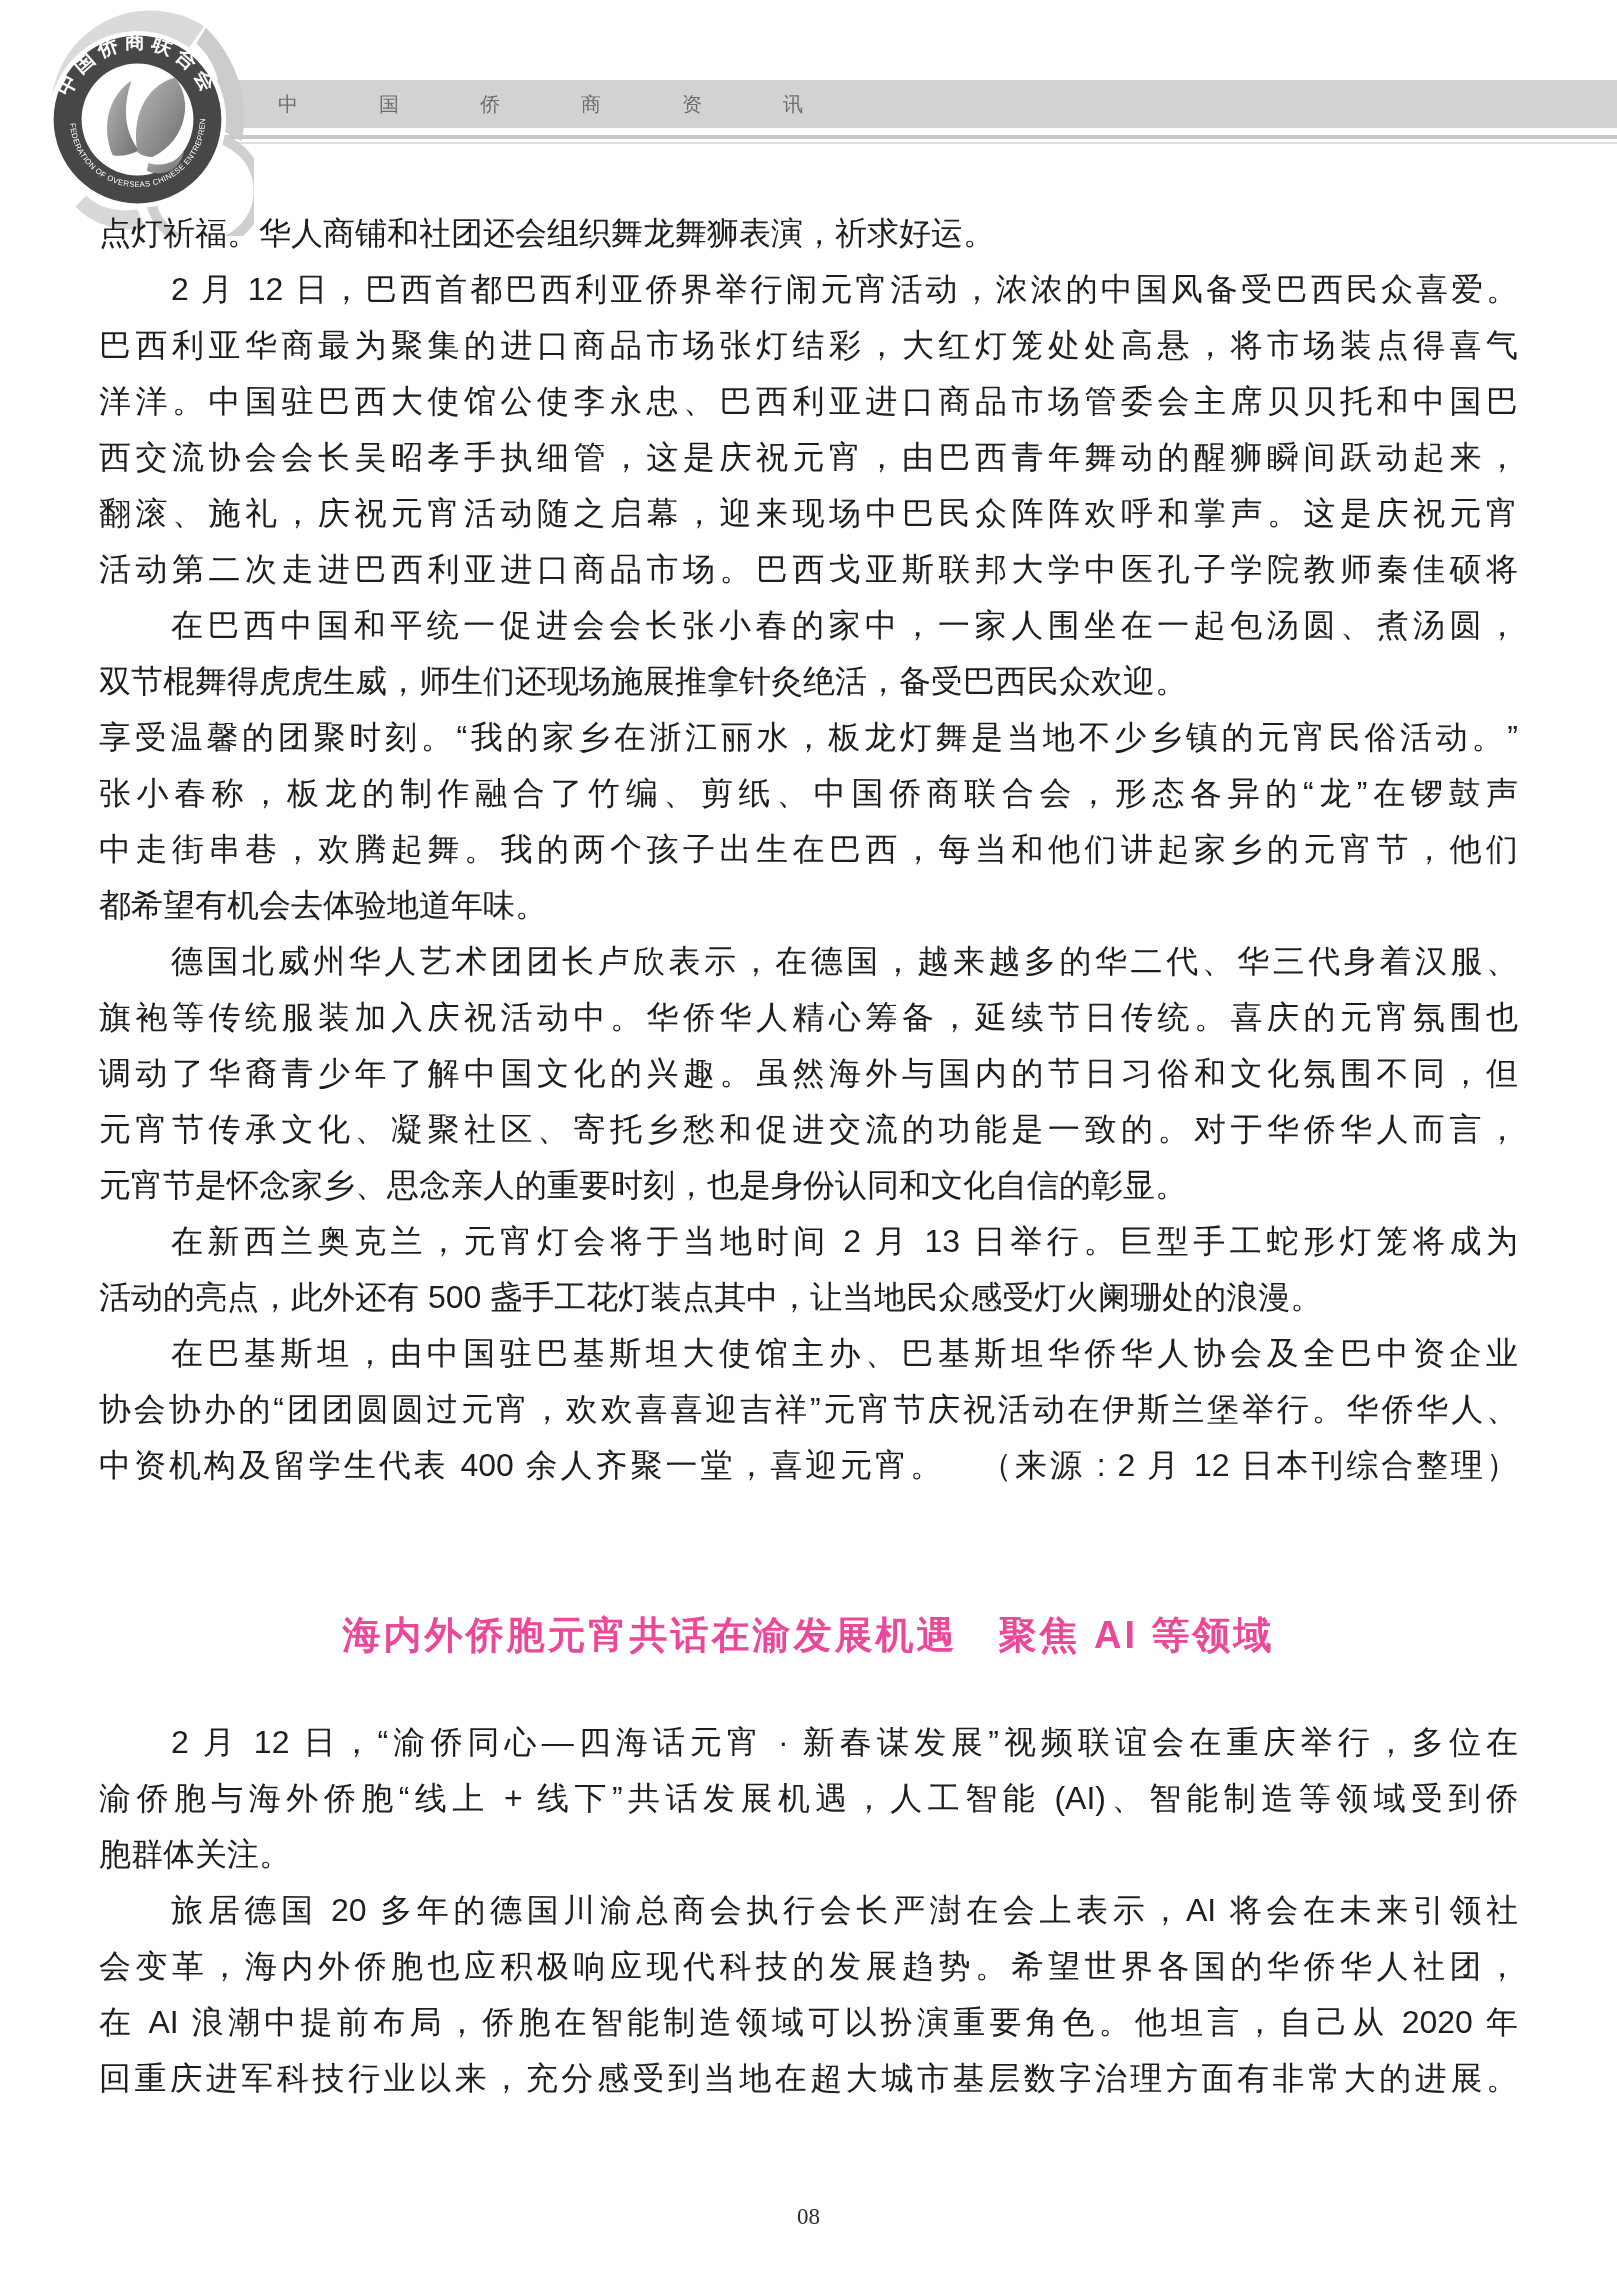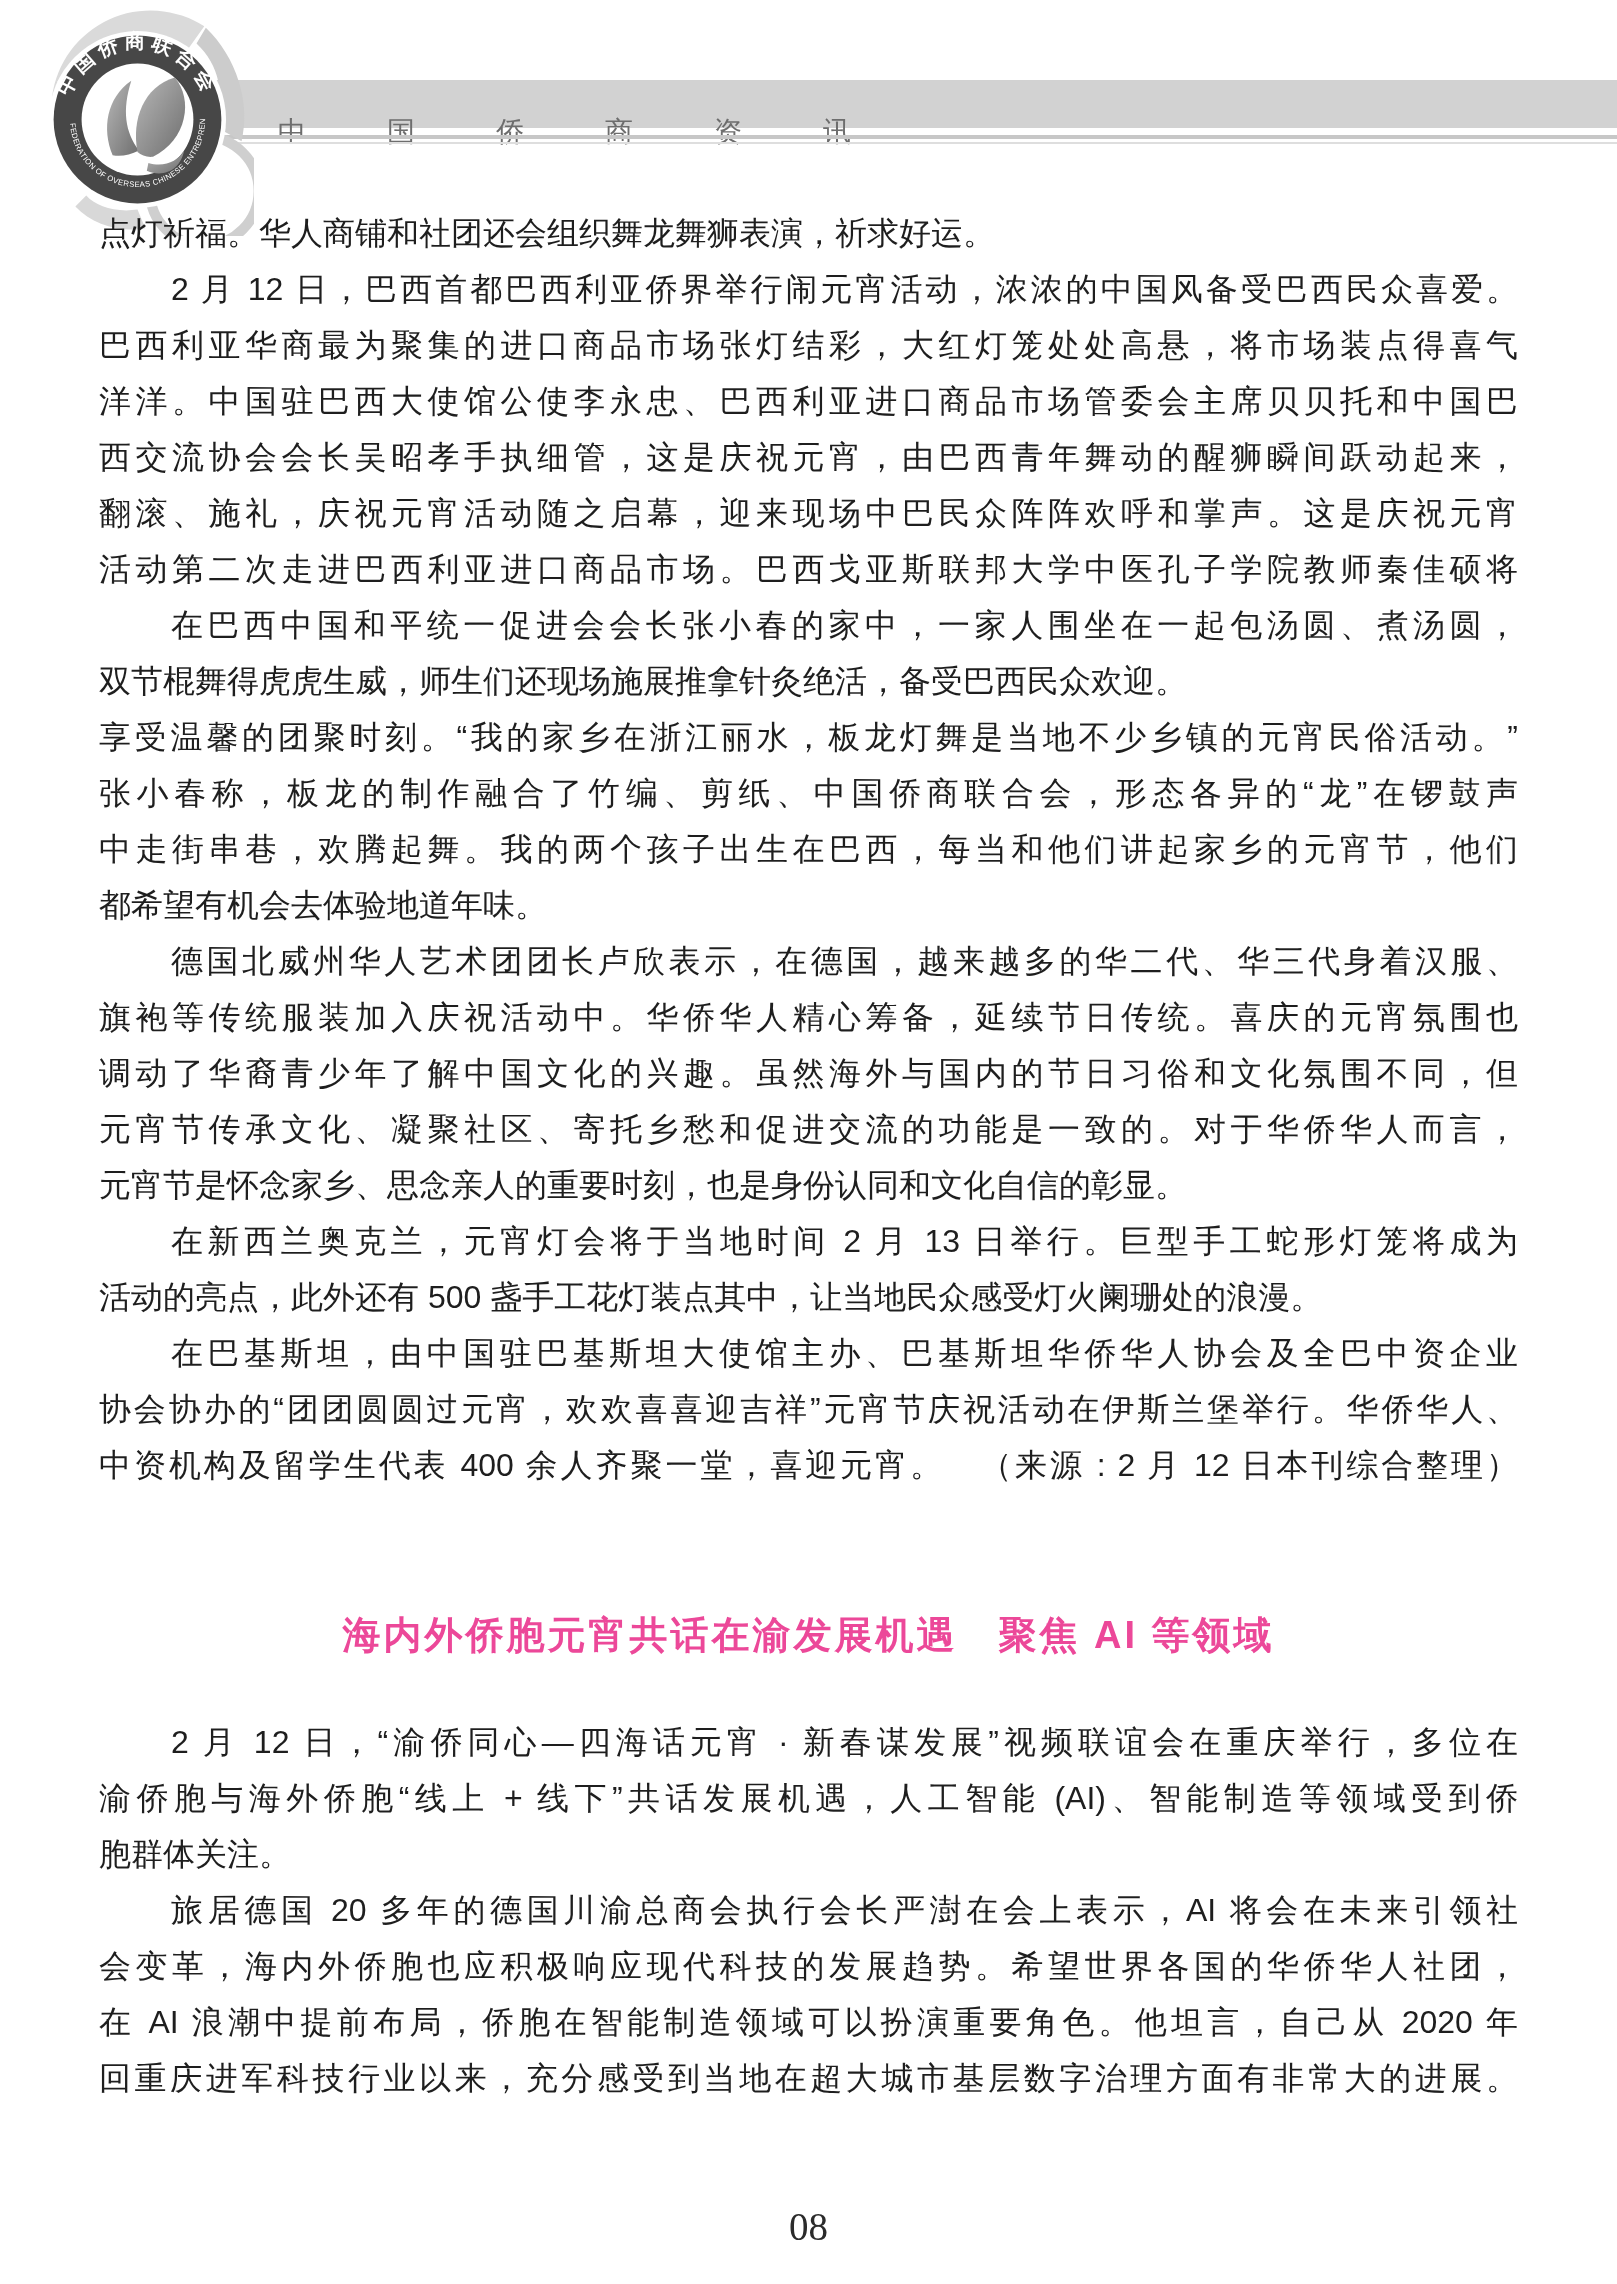--- a/index.html
+++ b/index.html
@@ -11,21 +11,21 @@
     overflow:hidden;
     font-family:"Liberation Sans",sans-serif;
   }
   
   .band{
     position:absolute;left:194px;top:80px;right:0;height:48px;
     background:#d2d2d2;
   }
   .band-title{
     position:absolute;left:84px;top:50%;transform:translateY(-50%);
-    font-size:28px;letter-spacing:81px;color:#6d6d6d;white-space:nowrap;margin-top:28px;
+    font-size:20px;letter-spacing:81px;color:#6d6d6d;white-space:nowrap;
   }
   .rule1{position:absolute;left:194px;top:135px;right:0;height:3.8px;background:#c7c7c7;}
   .rule2{position:absolute;left:194px;top:142px;right:0;height:1.5px;background:#dedede;}
   .logo{position:absolute;left:21px;top:3px;width:233px;height:233px;}
   
   .body1{position:absolute;left:99px;right:99px;top:205px;}
   .body2{position:absolute;left:99px;right:99px;top:1714px;}
   .line{
     height:56px;line-height:56px;
     font-size:32px;color:#1e1e1e;
@@ -40,21 +40,21 @@
     position:absolute;left:0;right:0;top:1610px;margin:0;
     text-align:center;
     font-size:38px;font-weight:700;color:#ec4899;letter-spacing:3px;
     white-space:nowrap;
   }
   
   .pagenum{
     position:absolute;left:0;right:0;top:2204px;
     text-align:center;
     font-family:"Liberation Serif",serif;
-    font-size:39px;color:#2b2b2b;
+    font-size:23px;color:#2b2b2b;
   }
 </style>
 </head>
 <body>
 
 <div class="page">
 
   <header>
     <div class="band">
       <span class="band-title">中国侨商资讯</span>

